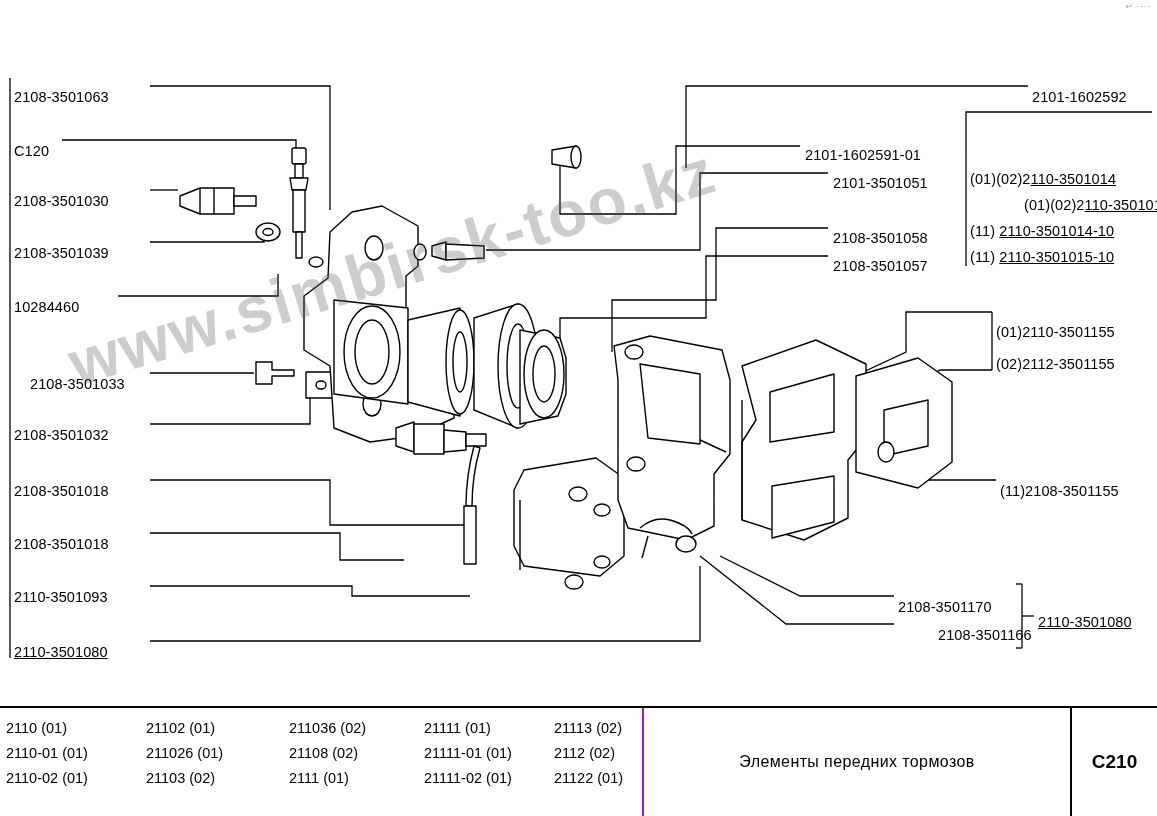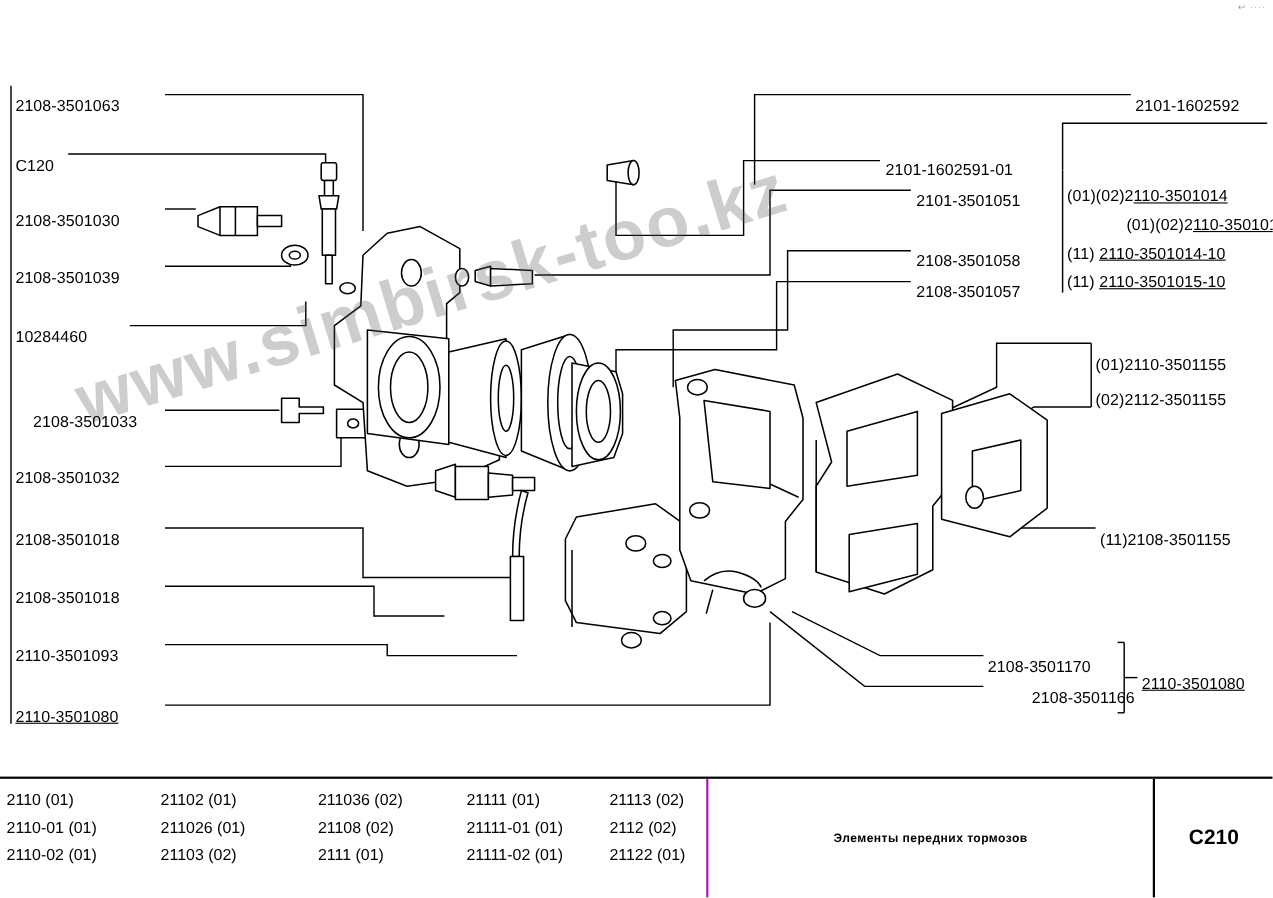--- a/index.html
+++ b/index.html
@@ -51,26 +51,26 @@
     grid-template-columns:140px 143px 135px 130px auto;
     row-gap:9px;
     font-size:14.5px;
   }
   .title-cell {
     flex:1;
     display:flex;
     align-items:center;
     justify-content:center;
     border-right:2px solid #000;
-    font-size:11px;
-    font-weight:bold;
+    font-size:16px;
+    font-weight:normal;
     letter-spacing:0.4px;
   }
   .code-cell {
-    width:107px;
+    width:85px;
     display:flex;
     align-items:center;
     justify-content:center;
     font-size:19px;
     font-weight:bold;
   }
 
   
   .watermark {
     position:absolute;

